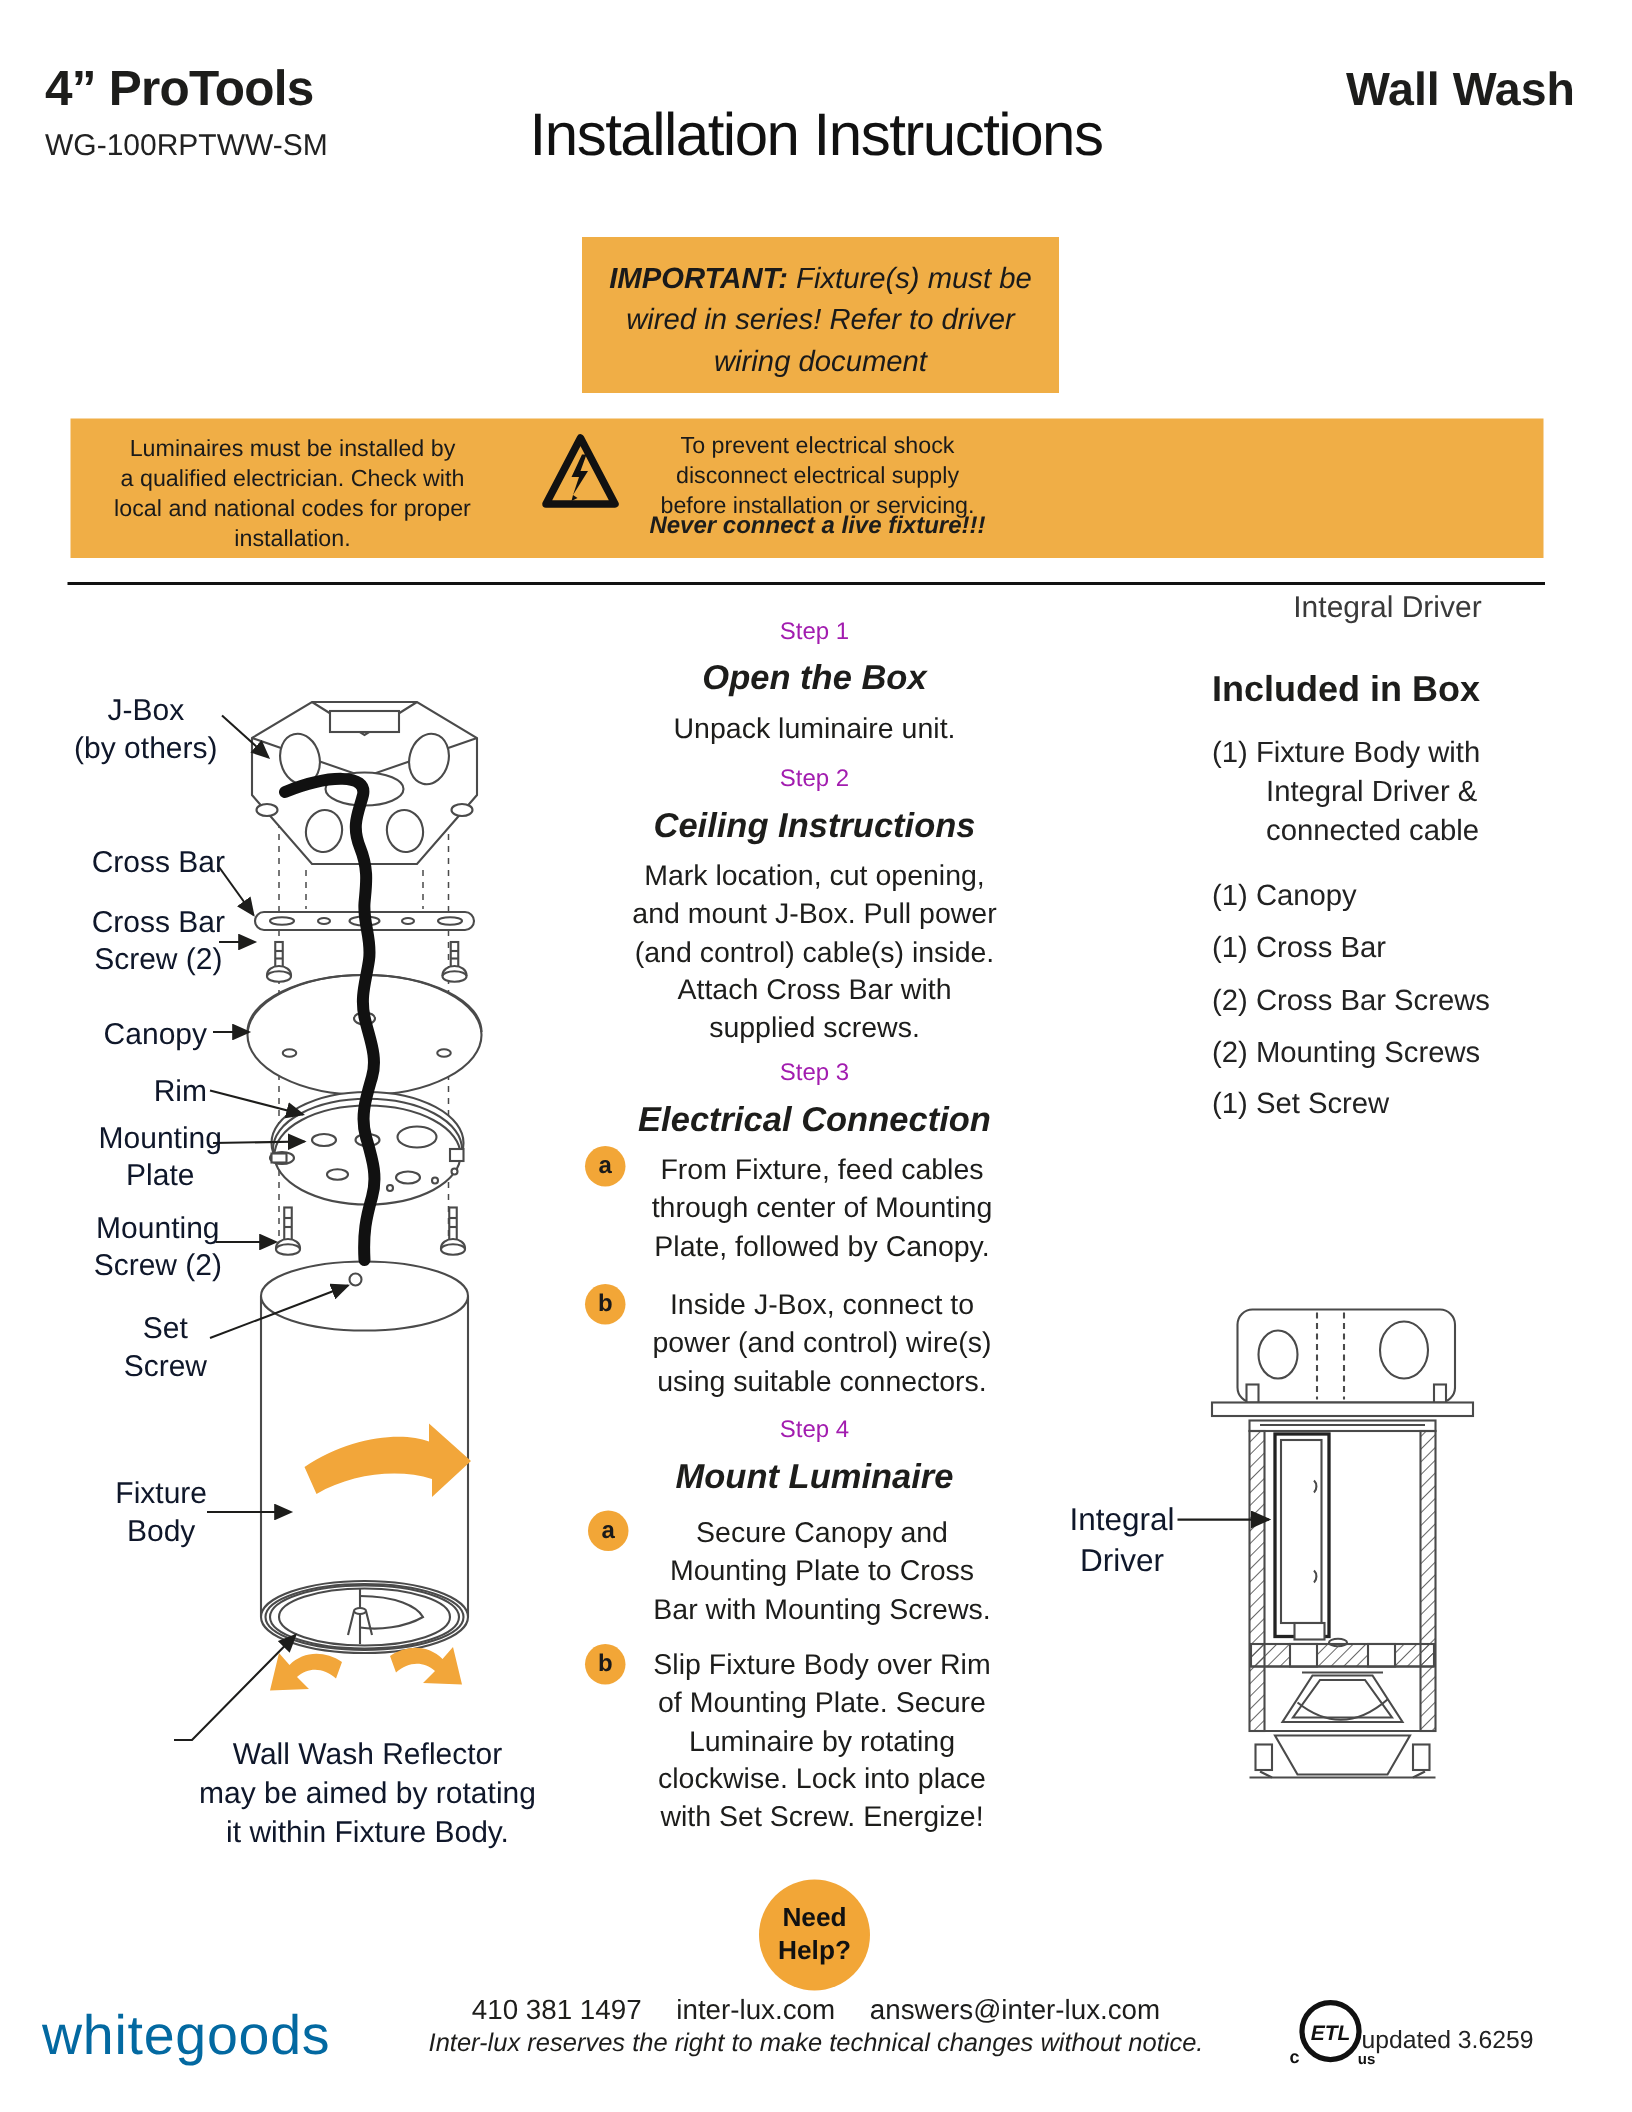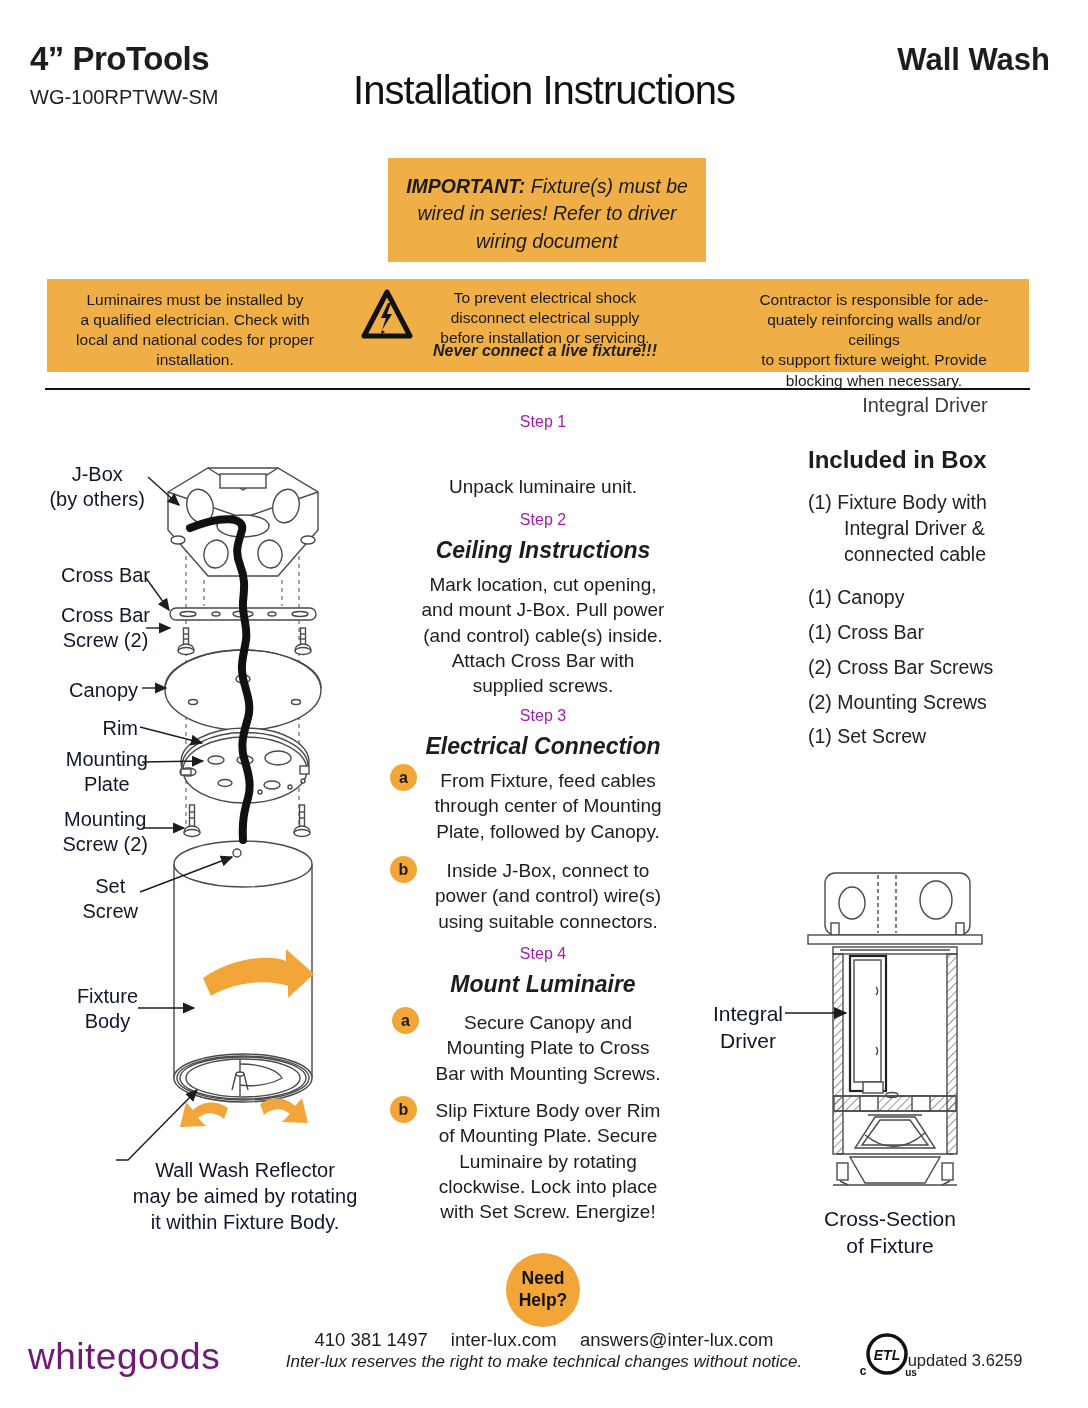--- a/index.html
+++ b/index.html
@@ -45,21 +45,21 @@
 
   
   .help{width:74px;height:74px;border-radius:50%;background:#F2A637;
         font-size:17.5px;font-weight:700;line-height:1.25;color:#111;
         display:flex;align-items:center;justify-content:center;text-align:center;}
 
   
   .f-contact{font-size:18.5px;color:#1d1d1b;}
   .f-contact span{margin:0 9px;}
   .f-disc{font-size:17px;font-style:italic;color:#1d1d1b;}
-  .brand{font-size:37px;color:#701a75;letter-spacing:0.5px;}
+  .brand{font-size:37px;color:#0369a1;letter-spacing:0.5px;}
   .updated{font-size:16.5px;color:#222;}
   svg{display:block;}
 </style>
 </head>
 <body>
 
 <div class="page">
 
   <div class="abs h-product" style="left:30px;top:40px;">4” ProTools</div>
   <div class="abs h-model" style="left:30px;top:86px;">WG-100RPTWW-SM</div>
@@ -79,24 +79,20 @@
 installation.</div>
     <svg class="abs" style="left:314px;top:8px;" width="52" height="56" viewBox="0 0 52 56">
       <path d="M26,5 L49,49 L3,49 Z" fill="none" stroke="#111" stroke-width="5" stroke-linejoin="round"></path>
       <path d="M27,16 L20,31 L25,31 L21,43 L31,27 L26,27 L30,16 Z" fill="#111"></path>
       <path d="M21,43 L20,47 L24,45 Z" fill="#111"></path>
     </svg>
     <div class="abs warn-txt ctr pre" style="left:372px;top:9px;width:252px;">To prevent electrical shock
 disconnect electrical supply
 before installation or servicing.</div>
     <div class="abs warn-bold ctr" style="left:352px;top:63px;width:292px;">Never connect a live fixture!!!</div>
-    <div class="abs warn-txt ctr pre" style="left:693px;top:11px;width:268px;">Contractor is responsible for ade-
-quately reinforcing walls and/or ceilings
-to support  fixture weight. Provide
-blocking when necessary.</div>
   </div>
 
   <div class="abs rule" style="left:45px;top:388px;width:985px;"></div>
   <div class="abs int-driver-note rgt" style="right:63px;top:394px;width:200px;">Integral Driver</div>
 
   <svg class="abs" style="left:20px;top:430px;" width="360" height="780" viewBox="0 0 360 780">
     <defs>
       <marker id="ah" markerWidth="10" markerHeight="8" refX="8" refY="4" orient="auto">
         <path d="M0,0 L9,4 L0,8 Z" fill="#1d1d1b"></path>
       </marker>
@@ -234,20 +230,21 @@
 Screw (2)</div>
   <div class="abs dlabel rgt pre" style="right:950px;top:874px;">Set
 Screw</div>
   <div class="abs dlabel rgt pre" style="right:950px;top:984px;">Fixture
 Body</div>
   <div class="abs dlabel ctr pre" style="left:115px;top:1157px;width:260px;line-height:1.3;">Wall Wash Reflector
 may be aimed by rotating
 it within Fixture Body.</div>
 
   <div class="abs step-label ctr" style="left:385px;top:413px;width:316px;">Step 1</div>
+  <div class="abs step-title ctr" style="left:385px;top:438px;width:316px;">Open the Box</div>
   <div class="abs step-text ctr pre" style="left:385px;top:474px;width:316px;">Unpack luminaire unit.</div>
 
   <div class="abs step-label ctr" style="left:385px;top:511px;width:316px;">Step 2</div>
   <div class="abs step-title ctr" style="left:385px;top:537px;width:316px;">Ceiling Instructions</div>
   <div class="abs step-text ctr pre" style="left:385px;top:572px;width:316px;">Mark location, cut opening,
 and  mount J-Box. Pull power
 (and control) cable(s) inside.
 Attach Cross Bar with
 supplied screws.</div>
 
@@ -335,22 +332,20 @@
       <rect x="137" y="298" width="11" height="17" fill="#fff"></rect>
       <rect x="242" y="298" width="11" height="17" fill="#fff"></rect>
       <line x1="133" y1="320" x2="257" y2="320"></line>
       <line x1="140" y1="316" x2="148" y2="320"></line>
       <line x1="250" y1="316" x2="242" y2="320"></line>
     </g>
     <path d="M85,148 L146,148" stroke="#1d1d1b" stroke-width="1.5" fill="none" marker-end="url(#ah2)"></path>
   </svg>
   <div class="abs dlabel rgt pre" style="right:305px;top:1000px;font-size:21px;line-height:1.3;">Integral
 Driver</div>
-  <div class="abs dlabel ctr pre" style="left:790px;top:1205px;width:200px;font-size:21px;line-height:1.3;">Cross-Section
-of Fixture</div>
 
   <div class="abs help pre" style="left:506px;top:1253px;">Need
 Help?</div>
 
   <div class="abs f-contact ctr" style="left:244px;top:1329px;width:600px;">
     <span>410 381 1497</span>
     <span>inter-lux.com</span>
     <span>answers@inter-lux.com</span>
   </div>
   <div class="abs f-disc ctr" style="left:244px;top:1352px;width:600px;">Inter-lux reserves the right to make technical changes without notice.</div>

